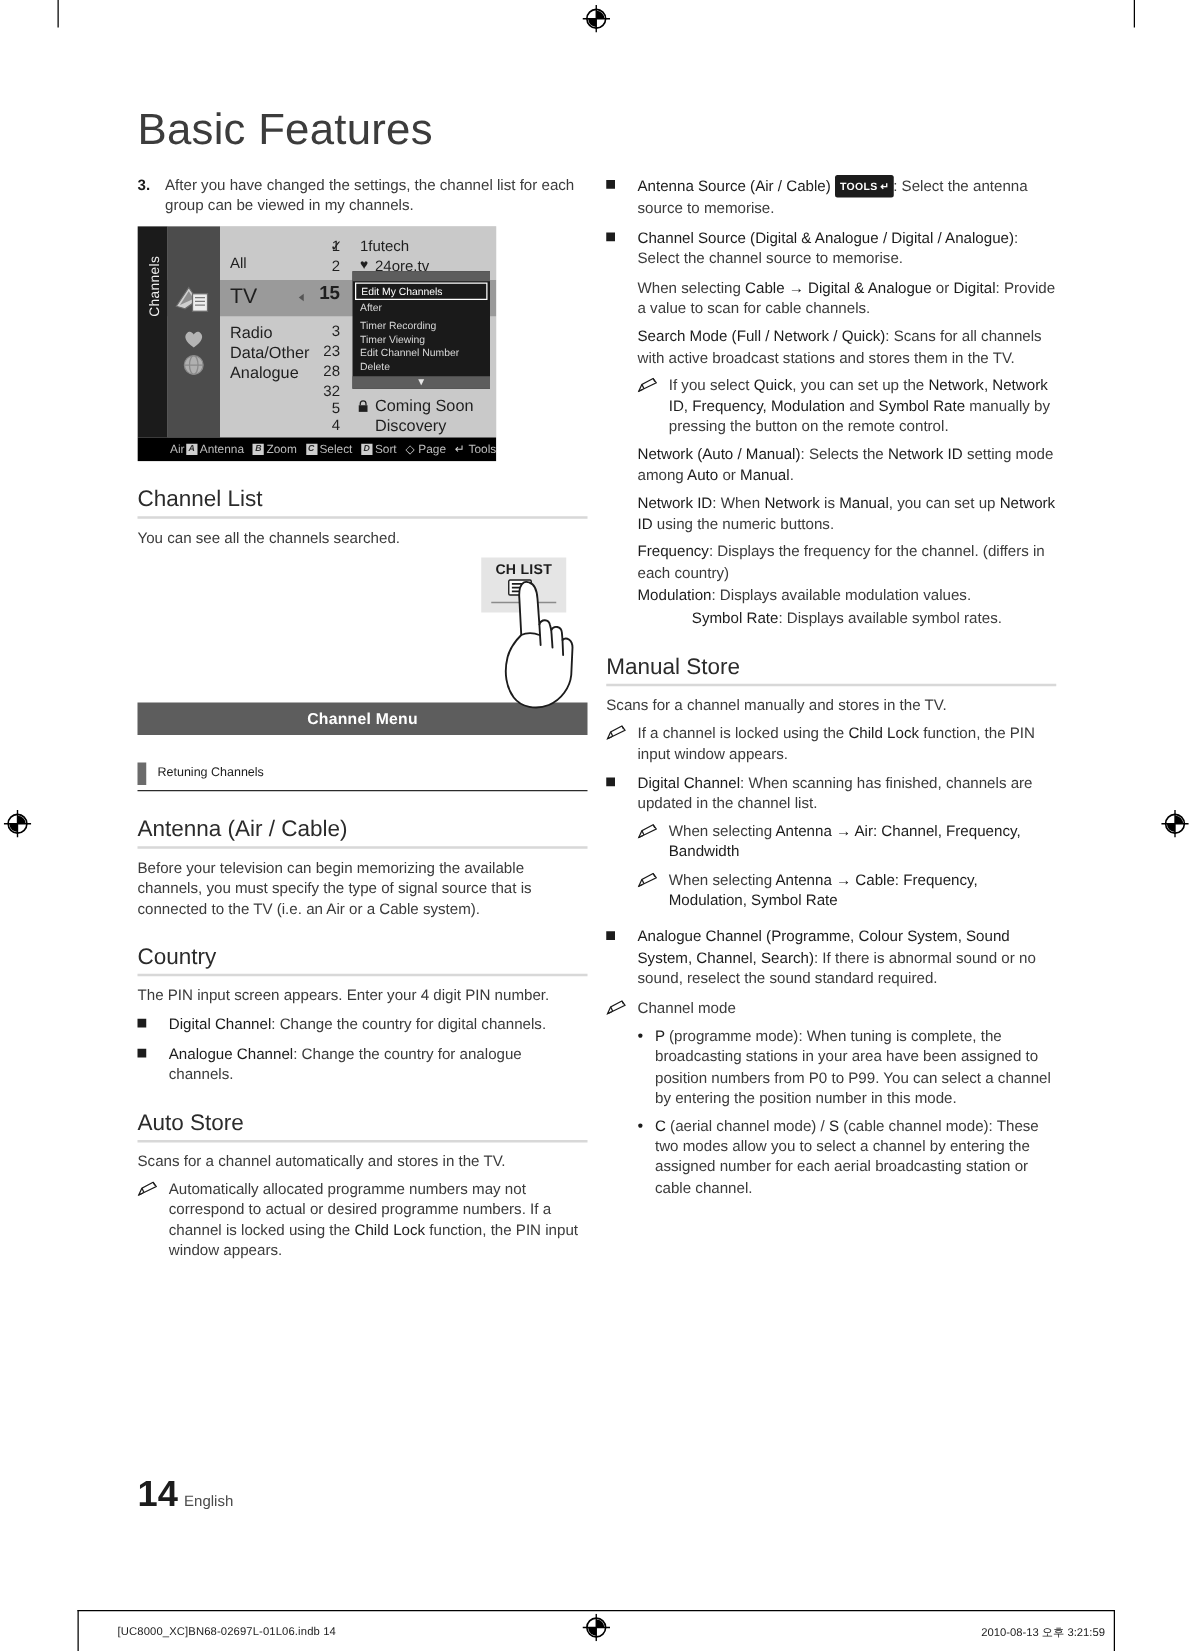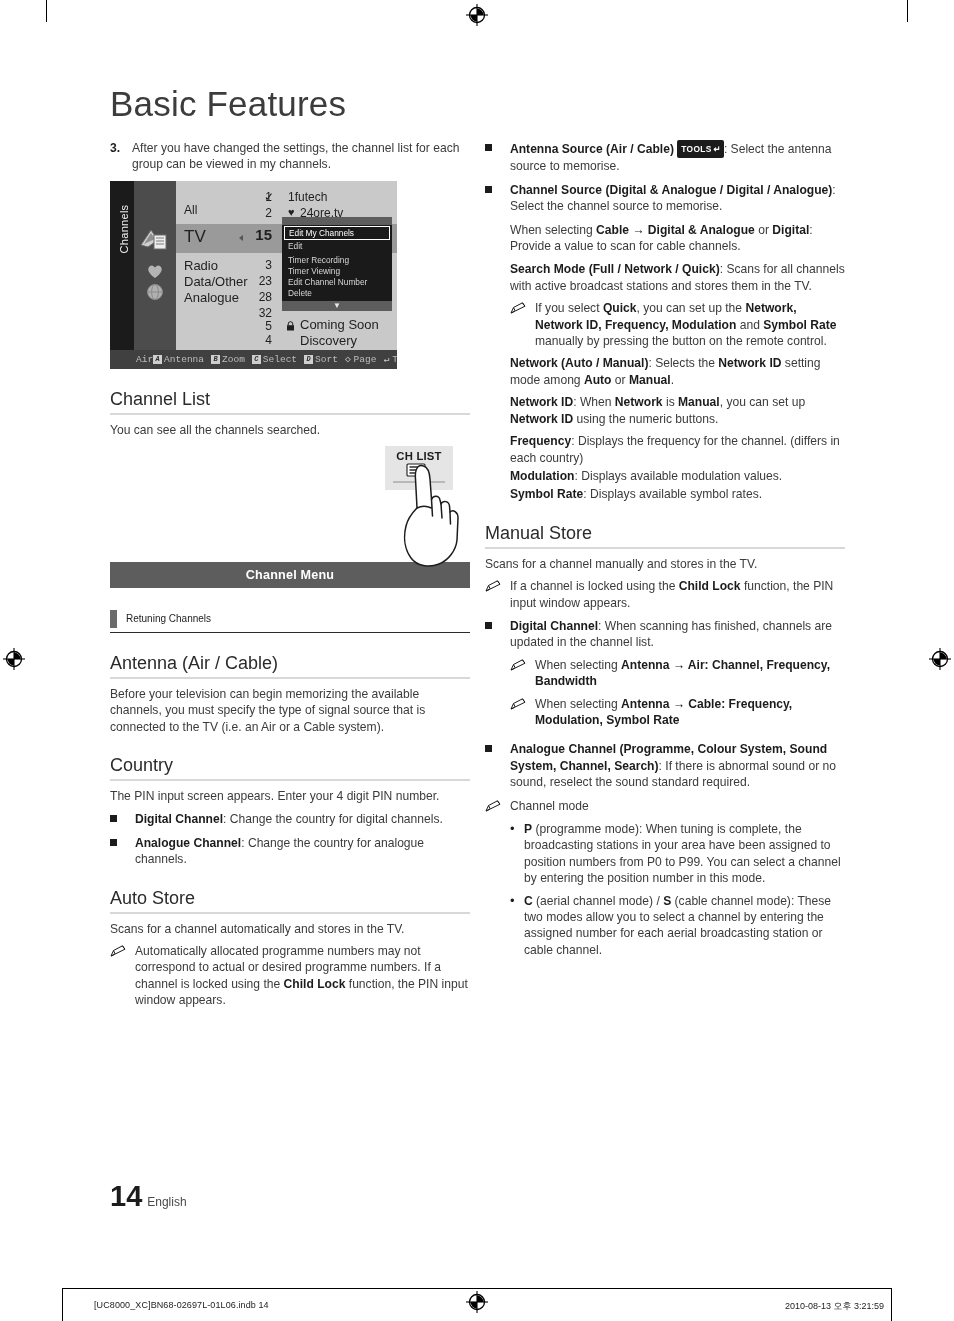--- a/index.html
+++ b/index.html
@@ -25,21 +25,21 @@
     position:absolute; left:110px; top:84px;
     font-size:35px; font-weight:400; letter-spacing:.2px;
     color:#3c3c3c;
   }
 
   .col-left  { position:absolute; left:110px; top:140px; width:360px; }
   .col-right { position:absolute; left:485px; top:140px; width:360px; }
 
   
   p, li, div.tx { font-size:12.1px; line-height:16.4px; color:#3b3b3b; }
-  b, strong { color:#1c1c1c; font-weight:bold; }
+  b, strong { color:#1c1c1c; font-weight:normal; }
 
   .step {
     display:flex; gap:0; margin:0 0 8px 0;
   }
   .step .num { font-weight:bold; color:#1c1c1c; width:22px; flex:0 0 22px;
                font-size:12.1px; line-height:16.4px; }
   .step .body { flex:1; font-size:12.1px; line-height:16.4px; color:#3b3b3b; }
 
   
   .tvshot {
@@ -99,22 +99,22 @@
   .menu { position:absolute; left:172px; top:36px; width:110px; height:94px; background:#1a1a1a; }
   .menu .mhead { height:8px; background:#5d5d5d; }
   .menu .mfoot { position:absolute; left:0; bottom:0; width:100%; height:10px; background:#5d5d5d;
                  text-align:center; color:#e8e8e8; font-size:8px; line-height:10px; }
   .menu .msel { margin:1px 2px 0 2px; border:1.4px solid #fff; color:#fff;
                 font-size:8.3px; padding:1px 0 1px 4px; }
   .menu .mitem { color:#d8d8d8; font-size:8.3px; padding:1px 0 0 6px; }
   .menu .mgap { height:3px; }
 
   
-  .tv-bar { position:absolute; left:0; bottom:0; width:100%; height:19px; background:#404040;
-            color:#bdbdbd; font-size:9.5px; display:flex; align-items:center;font-family:Liberation Mono, monospace; }
+  .tv-bar { position:absolute; left:0; bottom:0; width:100%; height:19px; background:#000000;
+            color:#bdbdbd; font-size:9.5px; display:flex; align-items:center; }
   .tv-bar .air { margin-left:26px; width:60px; }
   .tv-bar .hints { display:flex; align-items:center; gap:7px; }
   .key { display:inline-block; width:9px;height:9px;line-height:9px; text-align:center;
          font-size:7px; color:#2d2d2d; background:#cfcfcf; margin-right:2px;
          vertical-align:middle; font-weight:bold; }
   .hint { white-space:nowrap; }
 
   
   h2.sec {
     font-size:18px; font-weight:400; color:#2b2b2b;
@@ -283,21 +283,21 @@
           <path d="M2.2 4.2 V3 a2.3 2.3 0 0 1 4.6 0 v1.2" fill="none" stroke="#1f1f1f" stroke-width="1"></path>
           <rect x="1" y="4.2" width="7" height="5.3" fill="#1f1f1f"></rect>
         </svg>
       </div>
       <div class="nm m8">Coming Soon</div>
       <div class="nm m9">Discovery</div>
 
       <div class="menu">
         <div class="mhead"></div>
         <div class="msel">Edit My Channels</div>
-        <div class="mitem">Edit</div>
+        <div class="mitem">After</div>
         <div class="mgap"></div>
         <div class="mitem">Timer Recording</div>
         <div class="mitem">Timer Viewing</div>
         <div class="mitem">Edit Channel Number</div>
         <div class="mitem">Delete</div>
         <div class="mfoot">▼</div>
       </div>
 
       <div class="tv-bar">
         <div class="air">Air</div>
@@ -443,21 +443,21 @@
           <div class="tx" style="margin-top:6px;">
             <b>Network ID</b><span>: When </span><b>Network</b><span> is </span><b>Manual</b><span>, you can set up </span><b>Network ID</b><span> using the numeric buttons.</span>
           </div>
 
           <div class="tx" style="margin-top:6px;">
             <b>Frequency</b><span>: Displays the frequency for the channel. (differs in each country)</span>
           </div>
           <div class="tx" style="margin-top:2px;">
             <b>Modulation</b><span>: Displays available modulation values.</span>
           </div>
-          <div class="tx" style="margin-top:2px;">
+          <div class="tx" style="margin-top:2px;text-align:center;">
             <b>Symbol Rate</b><span>: Displays available symbol rates.</span>
           </div>
         </div>
       </li>
     </ul>
 
     <h2 class="sec">Manual Store</h2>
     <div class="rule"></div>
     <p style="margin:0;">Scans for a channel manually and stores in the TV.</p>
 

